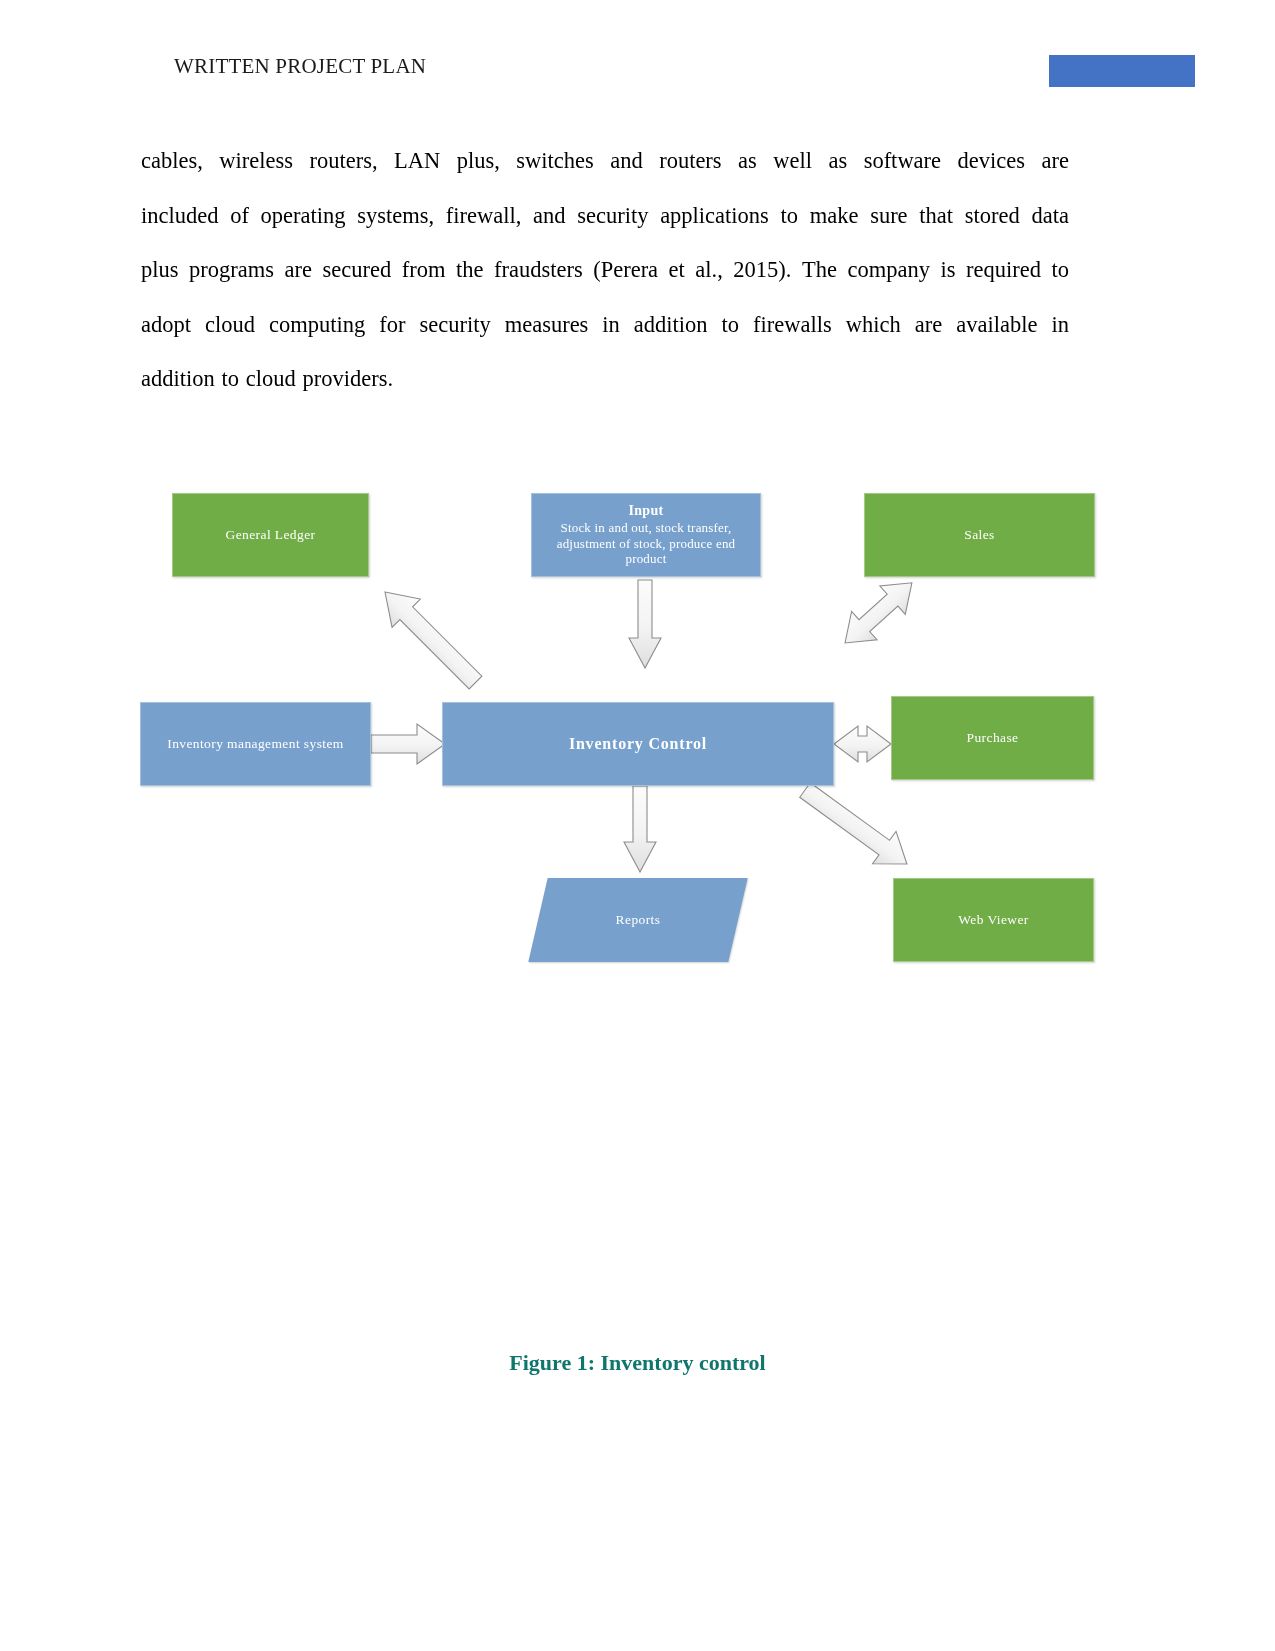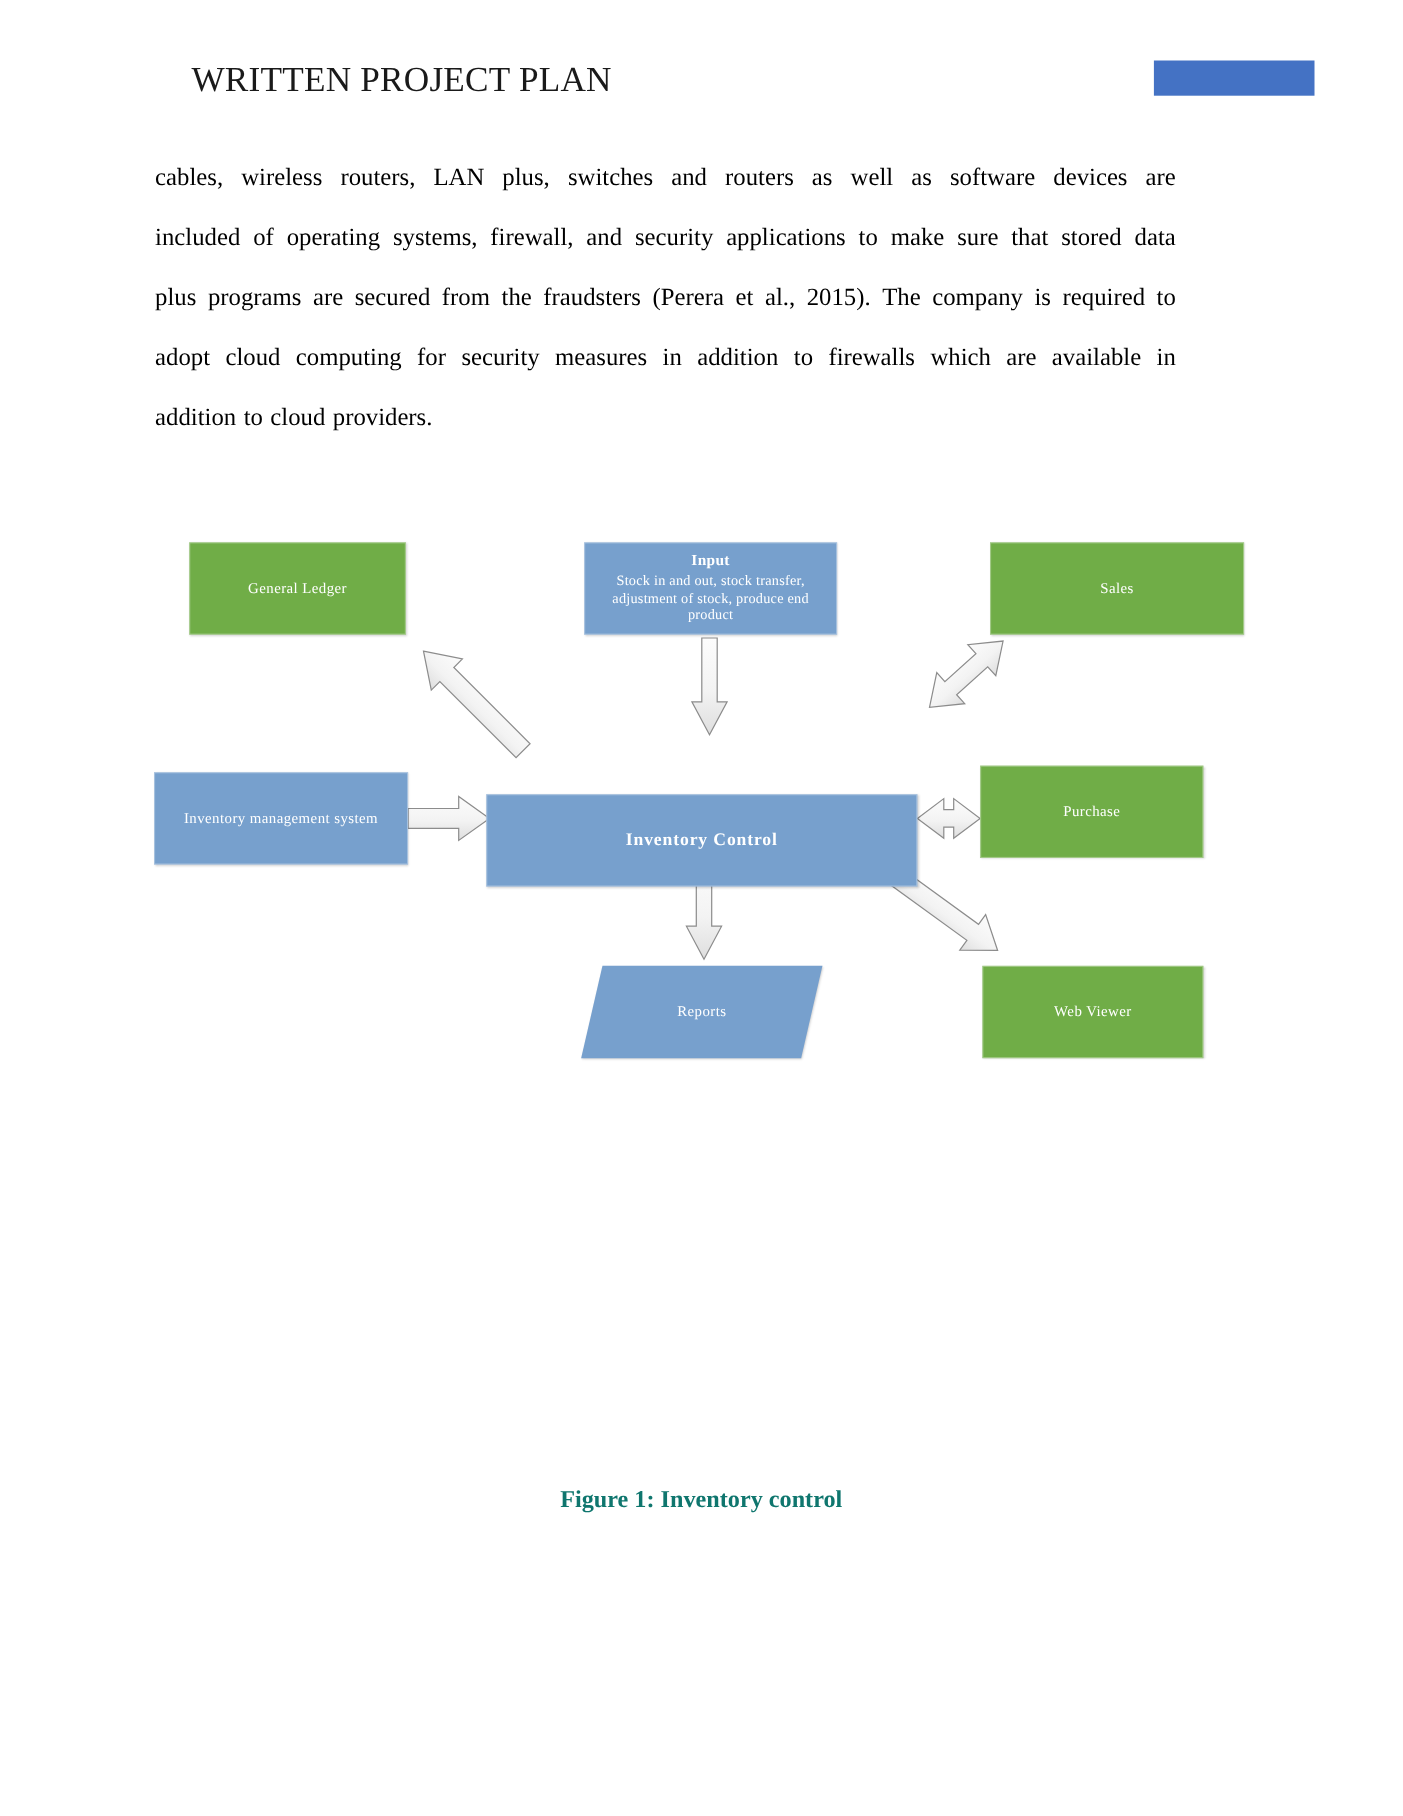--- a/index.html
+++ b/index.html
@@ -19,21 +19,21 @@
   #page-header {
     position: absolute;
     left: 0; top: 0;
     width: 1275px;
     height: 110px;
   }
   #header-title {
     position: absolute;
     left: 174px;
     top: 54px;
-    font-size: 32px;
+    font-size: 21px;
     color: #1a1a1a;
     letter-spacing: 0.2px;
     white-space: nowrap;
   }
   #page-number-box {
     position: absolute;
     left: 1049px;
     top: 55px;
     width: 146px;
     height: 32px;
@@ -107,27 +107,27 @@
     justify-content: center;
     padding: 4px 6px;
   }
   #node-input .input-title {
     font-size: 14px; font-weight: bold; letter-spacing: 0.3px; margin-bottom: 1px;
   }
   #node-input .input-desc {
     font-size: 13px; line-height: 15.5px; letter-spacing: 0.2px;
   }
   #node-sales {
-    left: 864px; top: 33px; width: 231px; height: 84px; margin-left: 36px;
+    left: 864px; top: 33px; width: 231px; height: 84px;
   }
   #node-inventory-management-system {
     left: 140px; top: 242px; width: 231px; height: 84px;
   }
   #node-inventory-control {
-    left: 442px; top: 242px; width: 392px; height: 84px; margin-top: 20px;
+    left: 442px; top: 242px; width: 392px; height: 84px;
   }
   #node-purchase {
     left: 891px; top: 236px; width: 203px; height: 84px;
   }
   #node-reports {
     left: 538px; top: 418px; width: 200px; height: 84px;
     border: none;
     background: transparent;
     box-shadow: none;
   }

